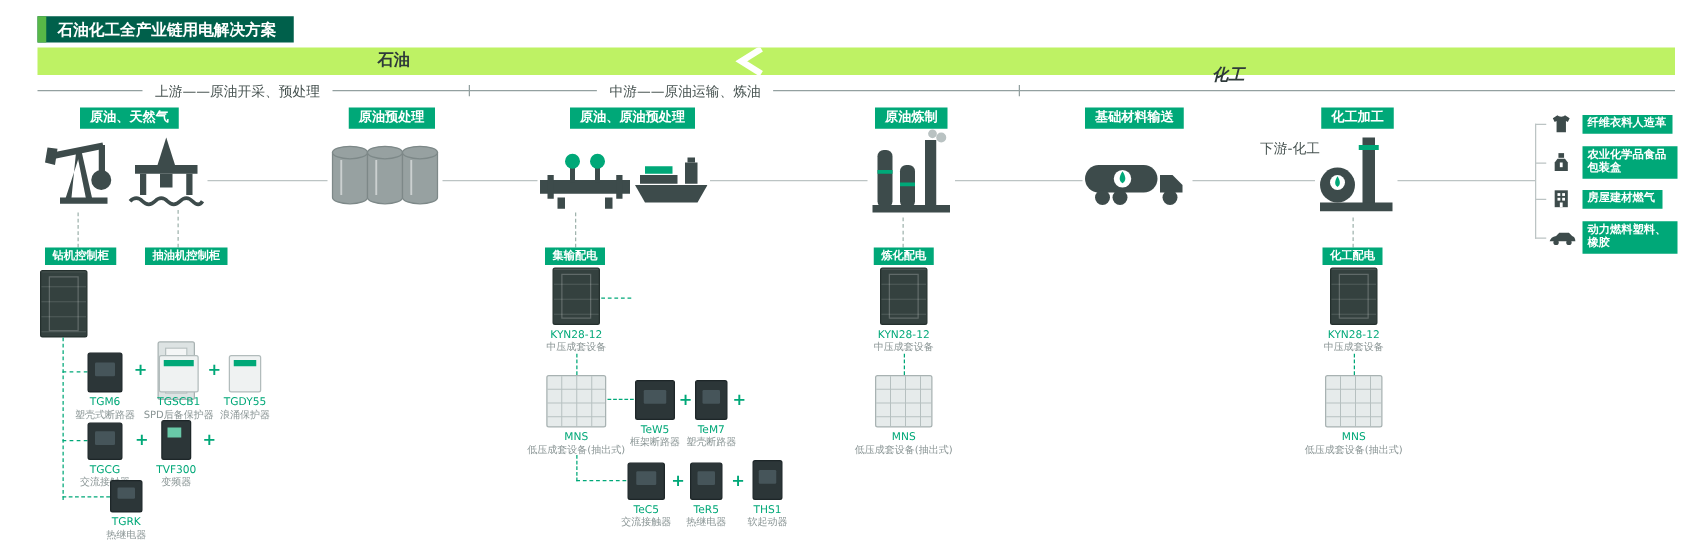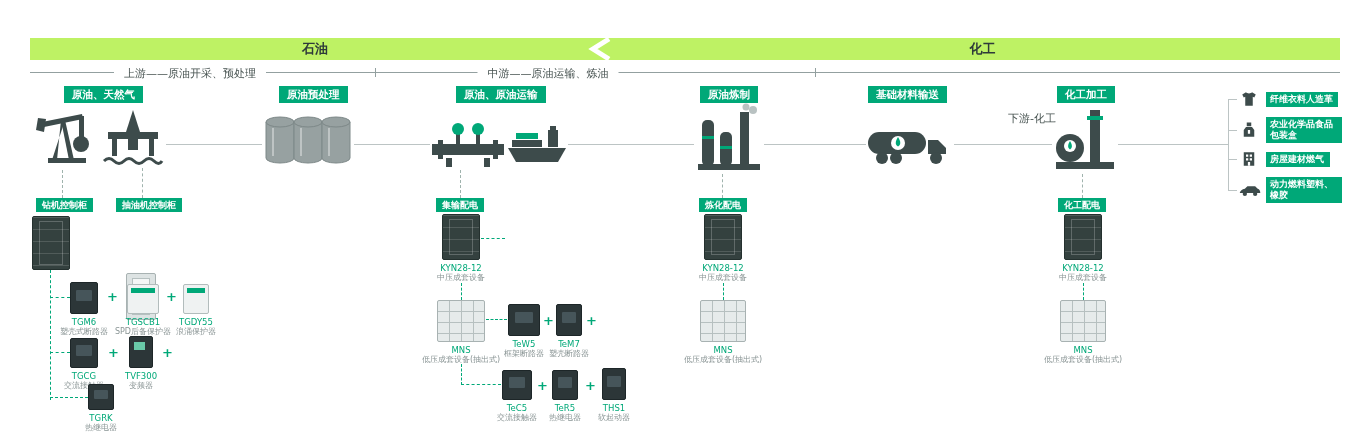--- a/index.html
+++ b/index.html
@@ -55,39 +55,40 @@
   .dev.drive { background: #2c3638; border: 1px solid #1d2628; position: relative; }
   .dev.drive::after { content: ""; position: absolute; left: 4px; top: 5px; width: 11px; height: 8px; background: #69c9a8; }
   .dev.warm { background: #b5643c; border: 1px solid #8a4527; position: relative; }
   .dev.warm::after { content: ""; position: absolute; left: 20%; right: 20%; top: 20%; bottom: 45%; background: #d98c5f; }
 </style>
 </head>
 <body>
 
 <div id="canvas">
 
+  <div class="abs title-banner" style="left:30px;top:13px;">石油化工全产业链用电解决方案</div>
 
   <div class="abs band" style="left:30px;top:38px;width:1310px;height:22px;">
     <div class="abs band-label" style="left:0;top:0;width:570px;">石油</div>
-    <div class="abs band-label" style="left:595px;top:0;width:715px;">化工</div>
+    <div class="abs band-label" style="left:595px;top:12px;width:715px;font-style:italic;">化工</div>
     <svg class="abs" style="left:558px;top:0;" width="26" height="22">
       <polyline points="21,1 5,11 21,21" fill="none" stroke="#ffffff" stroke-width="5"></polyline>
     </svg>
   </div>
 
   <div class="abs stageline" style="left:30px;top:72px;width:1310px;"></div>
   <div class="abs stage-label" style="left:190px;top:66px;">上游——原油开采、预处理</div>
   <div class="abs stage-label" style="left:548px;top:66px;">中游——原油运输、炼油</div>
   <div class="abs stage-label" style="left:1032px;top:66px;margin-top:45px;">下游-化工</div>
   <div class="abs tick" style="left:375px;top:68px;"></div>
   <div class="abs tick" style="left:815px;top:68px;"></div>
 
   <div class="abs tag" style="left:64px;top:86px;">原油、天然气</div>
   <div class="abs tag" style="left:279px;top:86px;">原油预处理</div>
-  <div class="abs tag" style="left:456px;top:86px;">原油、原油运输</div>
+  <div class="abs tag" style="left:456px;top:86px;">原油、原油预处理</div>
   <div class="abs tag" style="left:700px;top:86px;">原油炼制</div>
   <div class="abs tag" style="left:868px;top:86px;">基础材料输送</div>
   <div class="abs tag" style="left:1057px;top:86px;">化工加工</div>
 
   <div class="abs flow" style="left:166px;top:144px;width:96px;"></div>
   <div class="abs flow" style="left:354px;top:144px;width:76px;"></div>
   <div class="abs flow" style="left:568px;top:144px;width:126px;"></div>
   <div class="abs flow" style="left:764px;top:144px;width:102px;"></div>
   <div class="abs flow" style="left:954px;top:144px;width:98px;"></div>
   <div class="abs flow" style="left:1118px;top:144px;width:110px;"></div>

